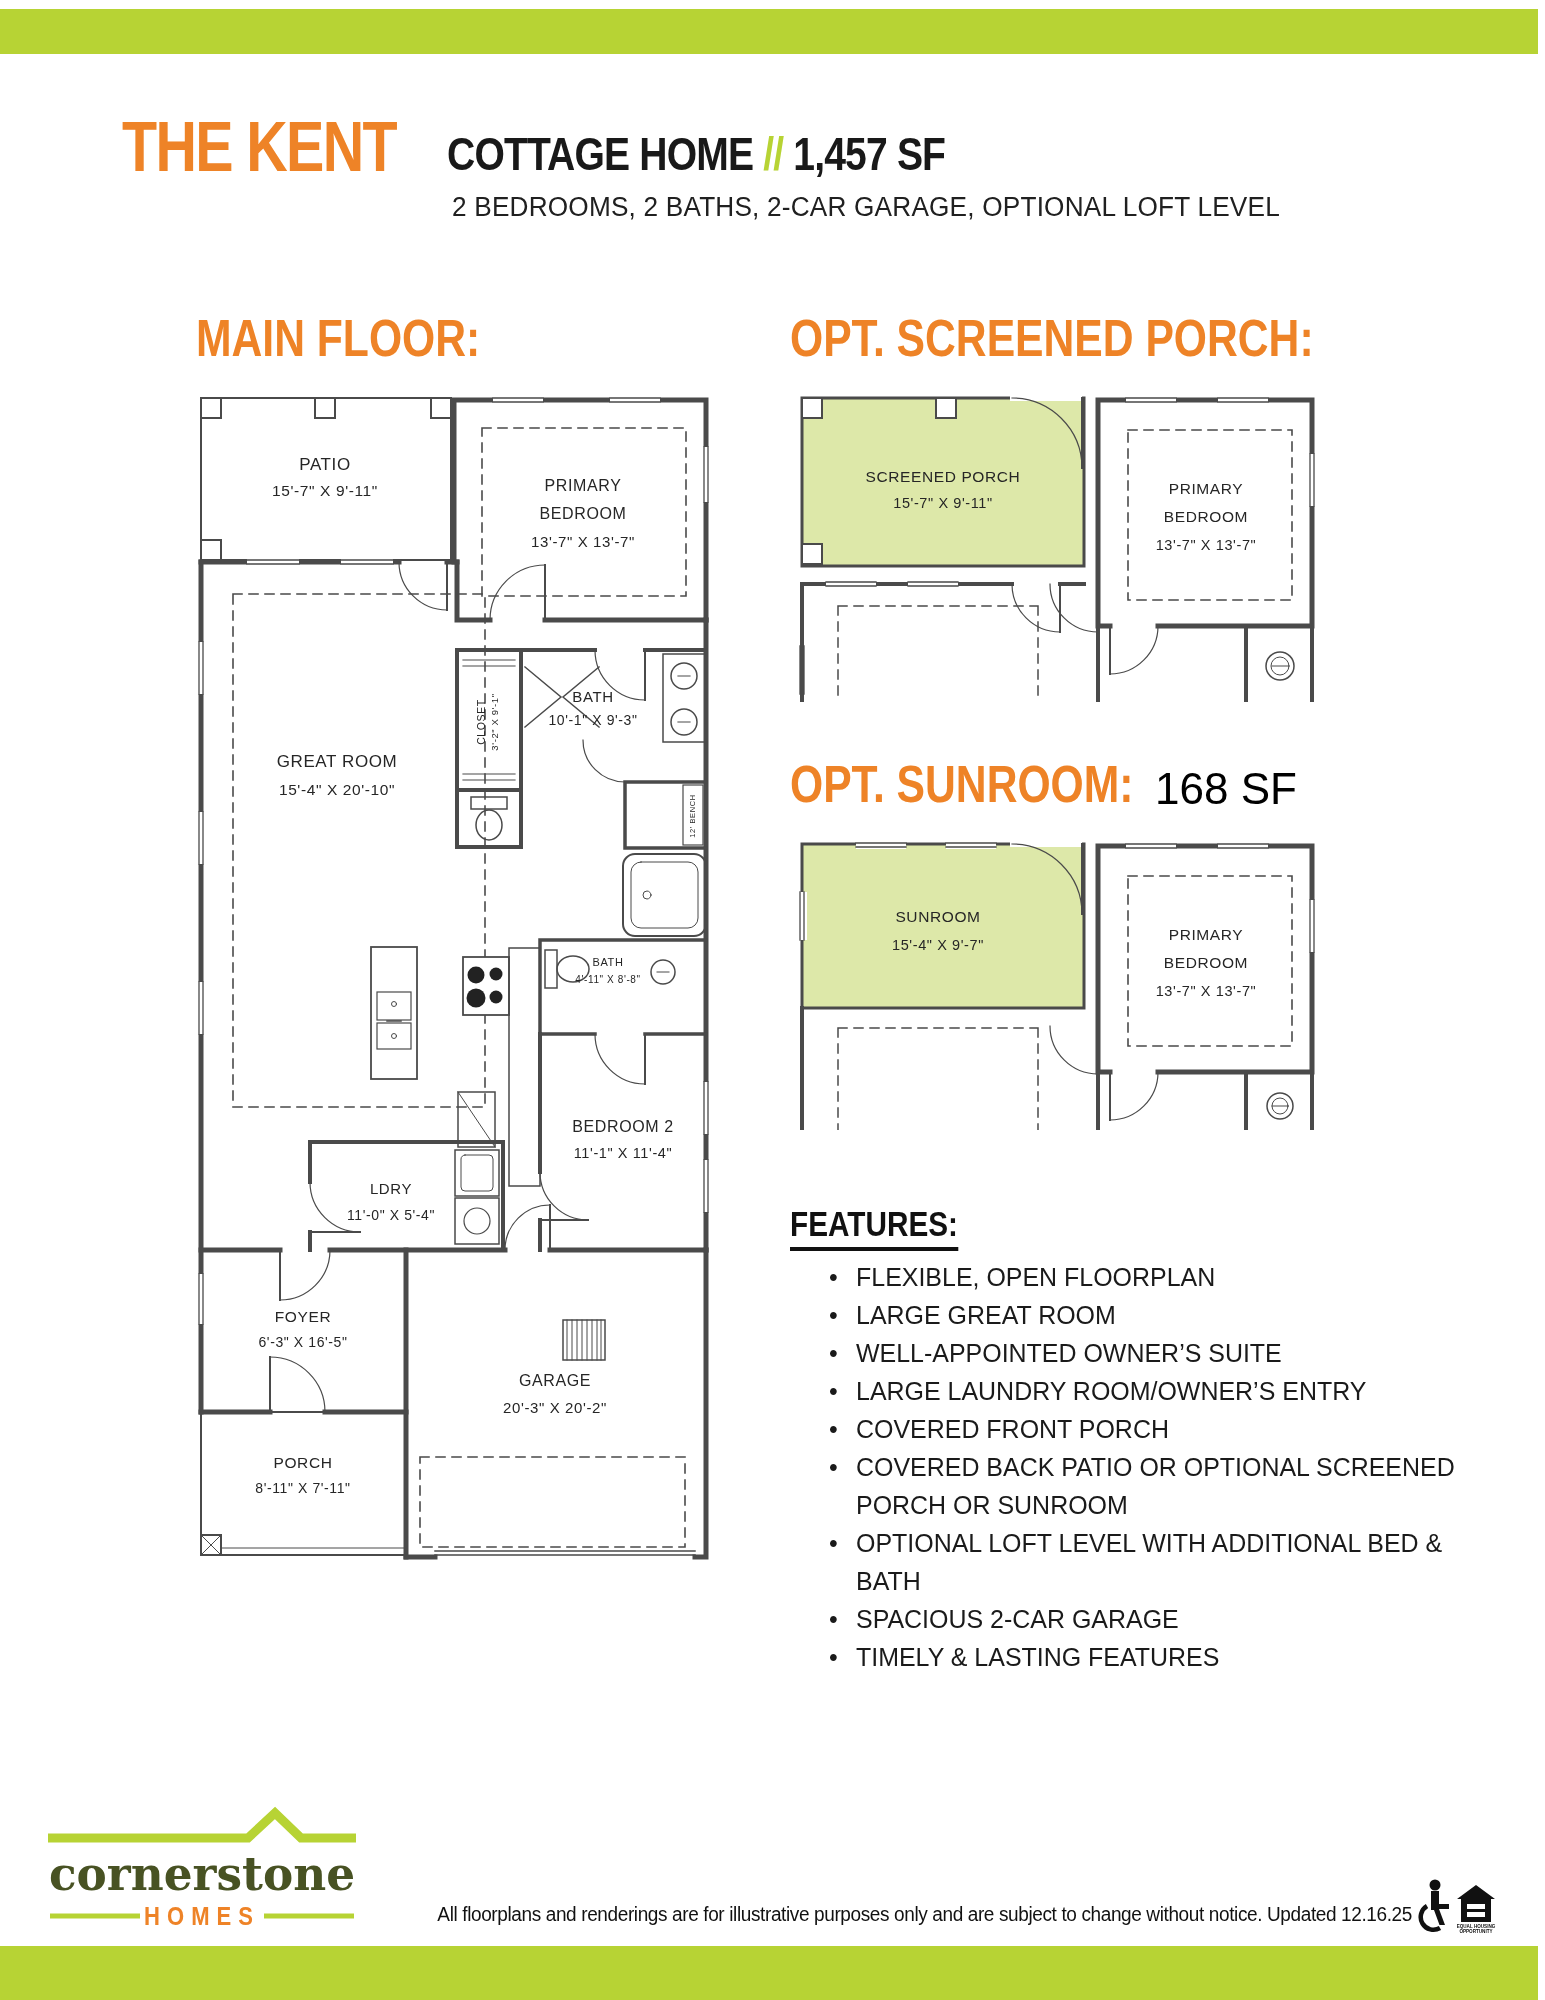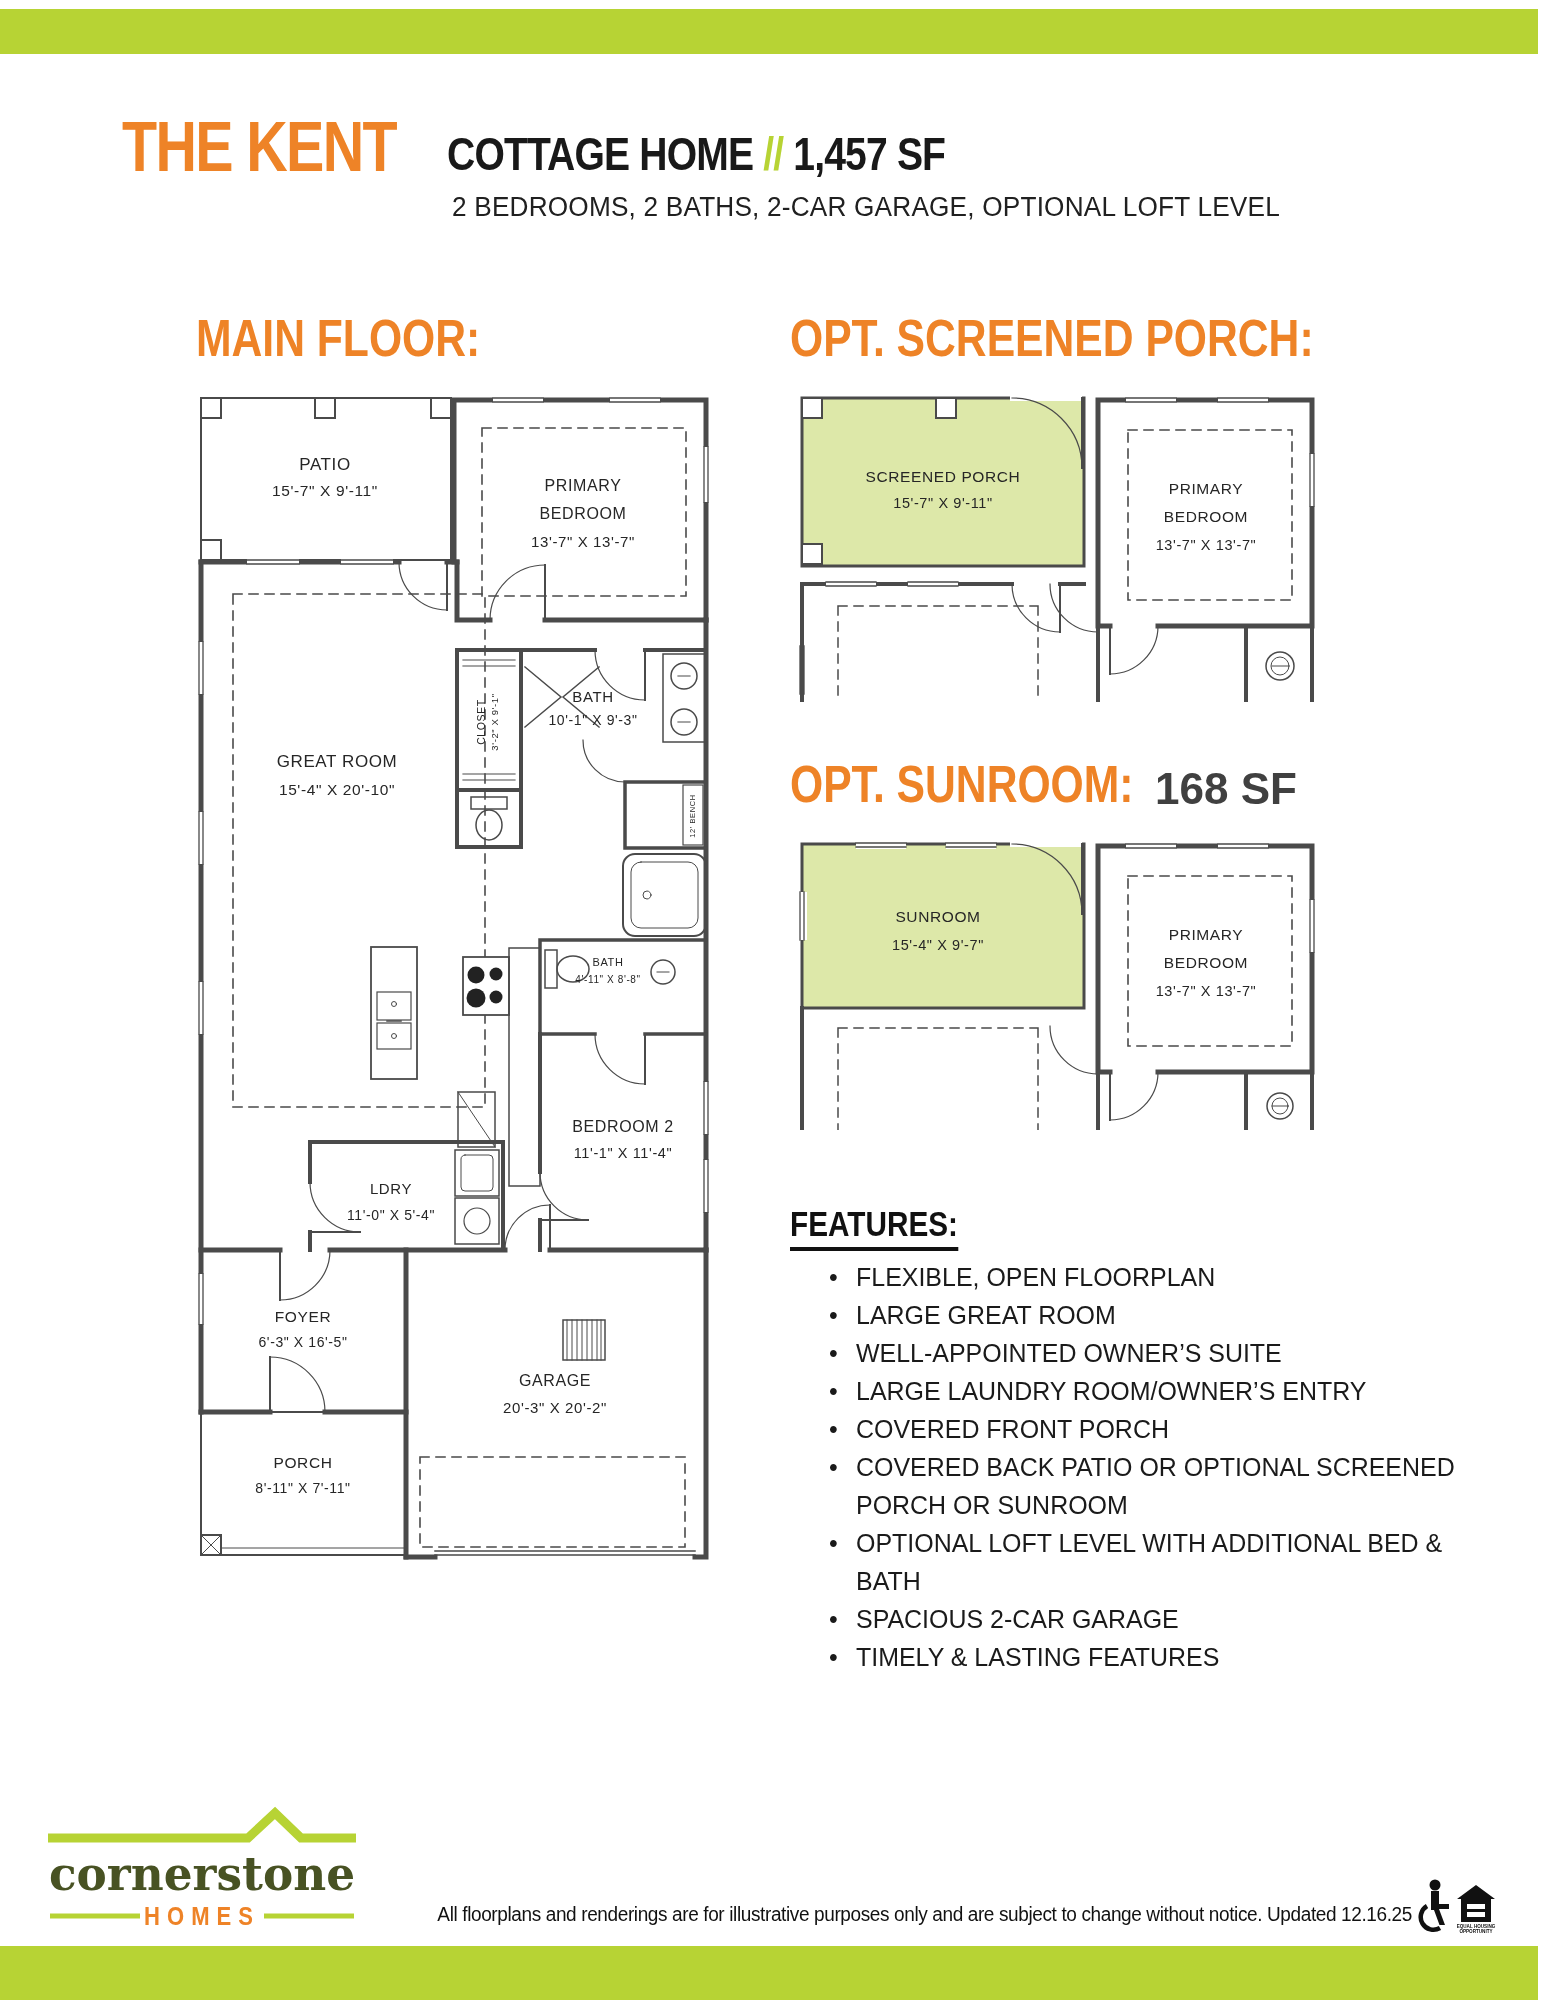--- a/index.html
+++ b/index.html
@@ -39,21 +39,21 @@
   <div class="hd black cond85" style="left:447px;top:131px;font-size:46px;letter-spacing:-1px;">
     <span>COTTAGE HOME</span>
     <span style="color:#b7d334;">//</span>
     <span>1,457 SF</span>
   </div>
   <div class="subtitle" style="left:452px;top:192px;">2 BEDROOMS, 2 BATHS, 2-CAR GARAGE, OPTIONAL LOFT LEVEL</div>
 
   <div class="hd orange cond82" style="left:196px;top:312px;font-size:52px;">MAIN FLOOR:</div>
   <div class="hd orange cond82" style="left:790px;top:312px;font-size:52px;">OPT. SCREENED PORCH:</div>
   <div class="hd orange cond82" style="left:790px;top:758px;font-size:52px;">OPT. SUNROOM:</div>
-  <div class="abs" style="left:1155px;top:764px;font-size:44px;font-weight:700;color:#404040;">168 SF</div>
+  <div class="abs" style="left:1155px;top:764px;font-size:44px;font-weight:400;color:#000000;">168 SF</div>
 
   <svg class="abs" style="left:195px;top:392px;" width="515" height="1170" viewBox="0 0 515 1170">
     <g stroke="#4a4a4a" fill="none" stroke-linecap="square">
 
       <g>
         <rect x="6" y="6" width="250" height="162" stroke-width="2"></rect>
         <rect x="6" y="6" width="20" height="20" fill="#fff" stroke-width="2"></rect>
         <rect x="120" y="6" width="20" height="20" fill="#fff" stroke-width="2"></rect>
         <rect x="236" y="6" width="20" height="20" fill="#fff" stroke-width="2"></rect>
         <rect x="6" y="148" width="20" height="20" fill="#fff" stroke-width="2"></rect>

